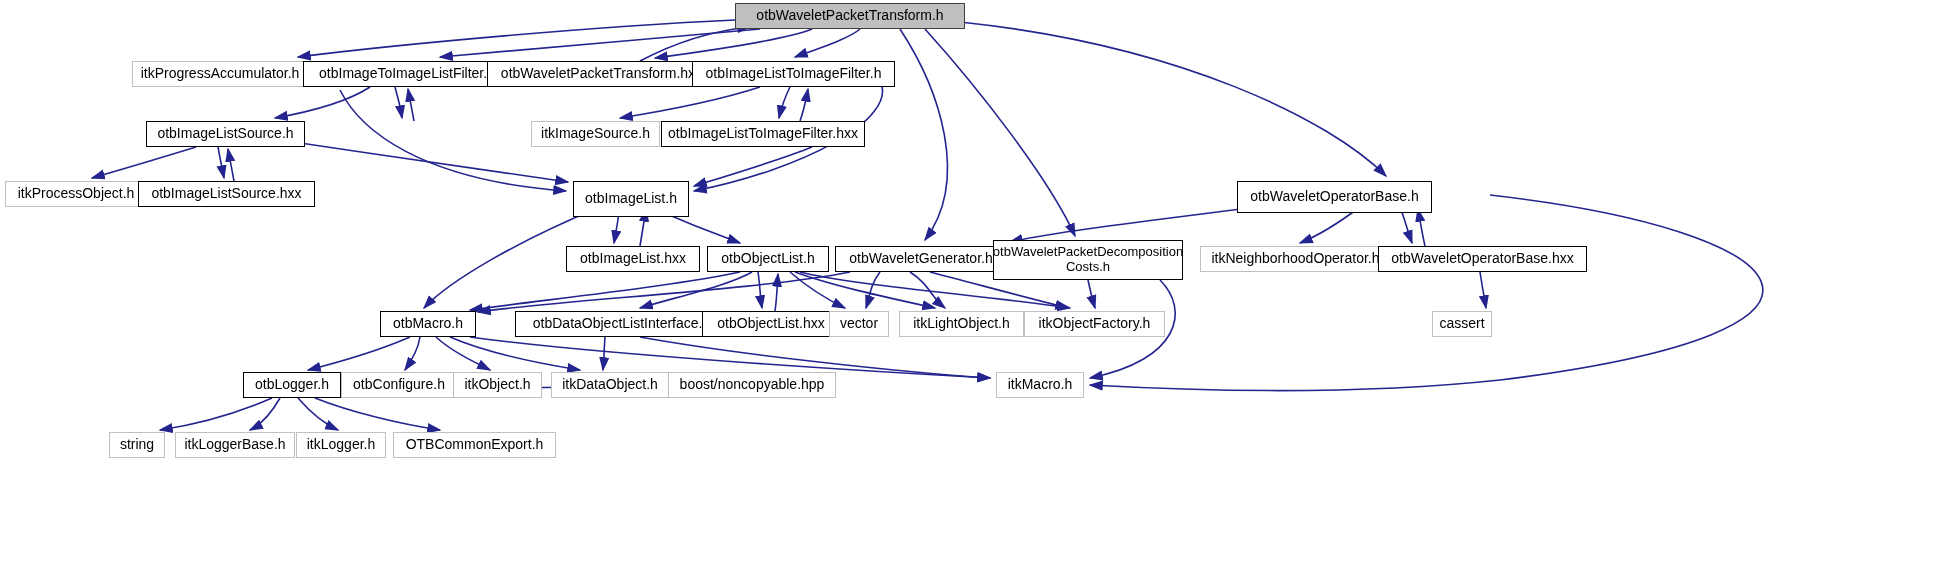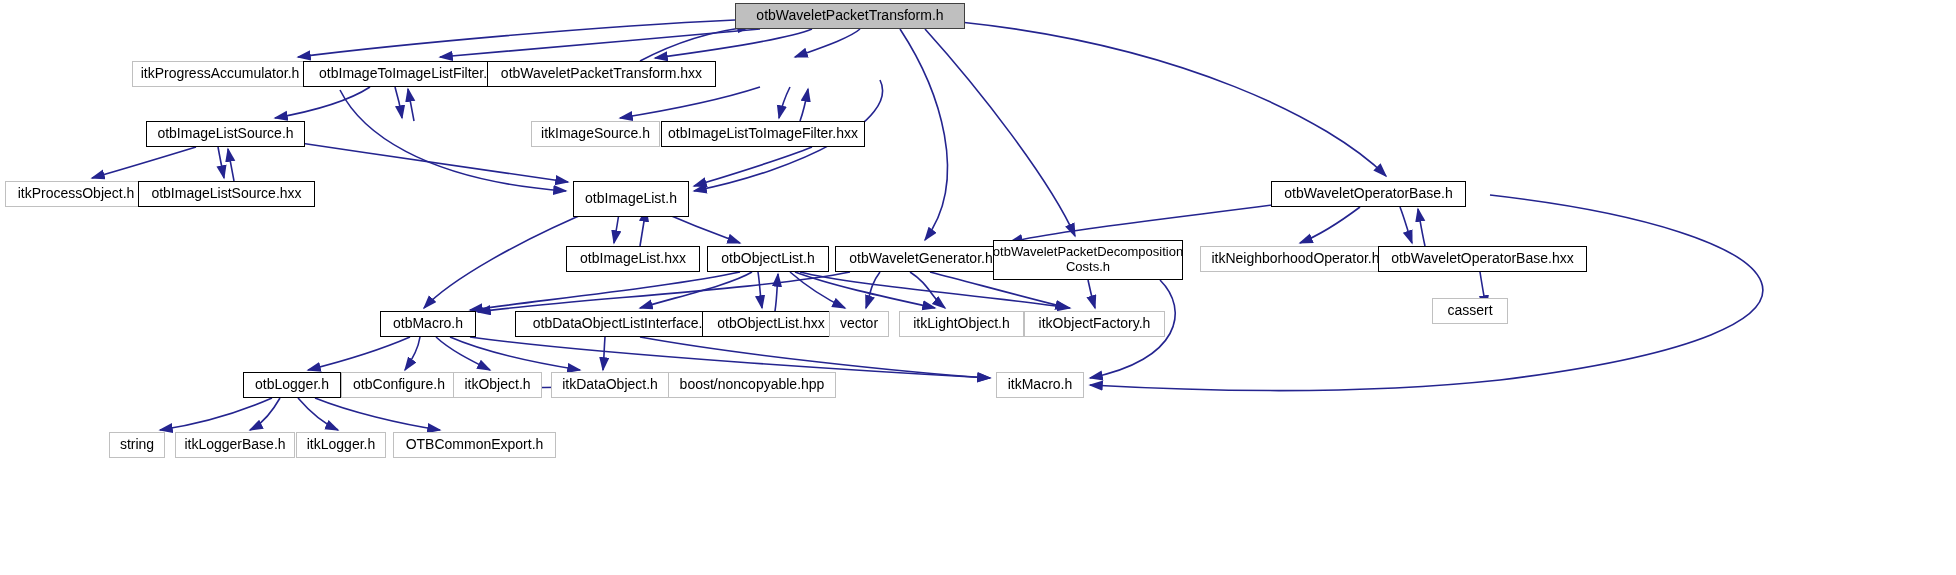--- a/index.html
+++ b/index.html
@@ -112,45 +112,46 @@
       <path d="M298,398 C310,412 325,424 338,430"></path>
       <path d="M315,398 C350,412 400,424 440,430"></path>
       <path d="M318,385 C420,390 560,388 662,385"></path>
     </g>
   </svg>
 
   <div class="node current" style="left:735px;top:3px;width:230px;height:26px;">otbWaveletPacketTransform.h</div>
   <div class="node ext" style="left:132px;top:61px;width:176px;height:26px;">itkProgressAccumulator.h</div>
   <div class="node" style="left:303px;top:61px;width:208px;height:26px;">otbImageToImageListFilter.h</div>
   <div class="node" style="left:487px;top:61px;width:229px;height:26px;">otbWaveletPacketTransform.hxx</div>
+  <div class="node" style="left:692px;top:61px;width:203px;height:26px;">otbImageListToImageFilter.h</div>
 
   <div class="node" style="left:146px;top:121px;width:159px;height:26px;">otbImageListSource.h</div>
   <div class="node ext" style="left:531px;top:121px;width:129px;height:26px;">itkImageSource.h</div>
   <div class="node" style="left:661px;top:121px;width:204px;height:26px;">otbImageListToImageFilter.hxx</div>
 
   <div class="node ext" style="left:5px;top:181px;width:142px;height:26px;">itkProcessObject.h</div>
   <div class="node" style="left:138px;top:181px;width:177px;height:26px;">otbImageListSource.hxx</div>
   <div class="node" style="left:573px;top:181px;width:116px;height:36px;">otbImageList.h</div>
-  <div class="node" style="left:1271px;top:181px;width:195px;height:26px;">otbWaveletOperatorBase.h</div>
+  <div class="node" style="left:1237px;top:181px;width:195px;height:32px;">otbWaveletOperatorBase.h</div>
 
   <div class="node" style="left:566px;top:246px;width:134px;height:26px;">otbImageList.hxx</div>
   <div class="node" style="left:707px;top:246px;width:122px;height:26px;">otbObjectList.h</div>
   <div class="node" style="left:835px;top:246px;width:172px;height:26px;">otbWaveletGenerator.h</div>
   <div class="node multiline" style="left:993px;top:240px;width:190px;height:40px;">otbWaveletPacketDecomposition
 Costs.h</div>
   <div class="node ext" style="left:1200px;top:246px;width:191px;height:26px;">itkNeighborhoodOperator.h</div>
   <div class="node" style="left:1378px;top:246px;width:209px;height:26px;">otbWaveletOperatorBase.hxx</div>
 
   <div class="node" style="left:380px;top:311px;width:96px;height:26px;">otbMacro.h</div>
   <div class="node" style="left:515px;top:311px;width:213px;height:26px;">otbDataObjectListInterface.h</div>
   <div class="node" style="left:702px;top:311px;width:138px;height:26px;">otbObjectList.hxx</div>
   <div class="node ext" style="left:829px;top:311px;width:60px;height:26px;">vector</div>
   <div class="node ext" style="left:899px;top:311px;width:125px;height:26px;">itkLightObject.h</div>
   <div class="node ext" style="left:1024px;top:311px;width:141px;height:26px;">itkObjectFactory.h</div>
-  <div class="node ext" style="left:1432px;top:298px;width:76px;height:26px;">cassert</div>
+  <div class="node ext" style="left:1432px;top:311px;width:60px;height:26px;">cassert</div>
 
   <div class="node" style="left:243px;top:372px;width:98px;height:26px;">otbLogger.h</div>
   <div class="node ext" style="left:341px;top:372px;width:116px;height:26px;">otbConfigure.h</div>
   <div class="node ext" style="left:453px;top:372px;width:89px;height:26px;">itkObject.h</div>
   <div class="node ext" style="left:551px;top:372px;width:118px;height:26px;">itkDataObject.h</div>
   <div class="node ext" style="left:668px;top:372px;width:168px;height:26px;">boost/noncopyable.hpp</div>
   <div class="node ext" style="left:996px;top:372px;width:88px;height:26px;">itkMacro.h</div>
 
   <div class="node ext" style="left:109px;top:432px;width:56px;height:26px;">string</div>
   <div class="node ext" style="left:175px;top:432px;width:120px;height:26px;">itkLoggerBase.h</div>

